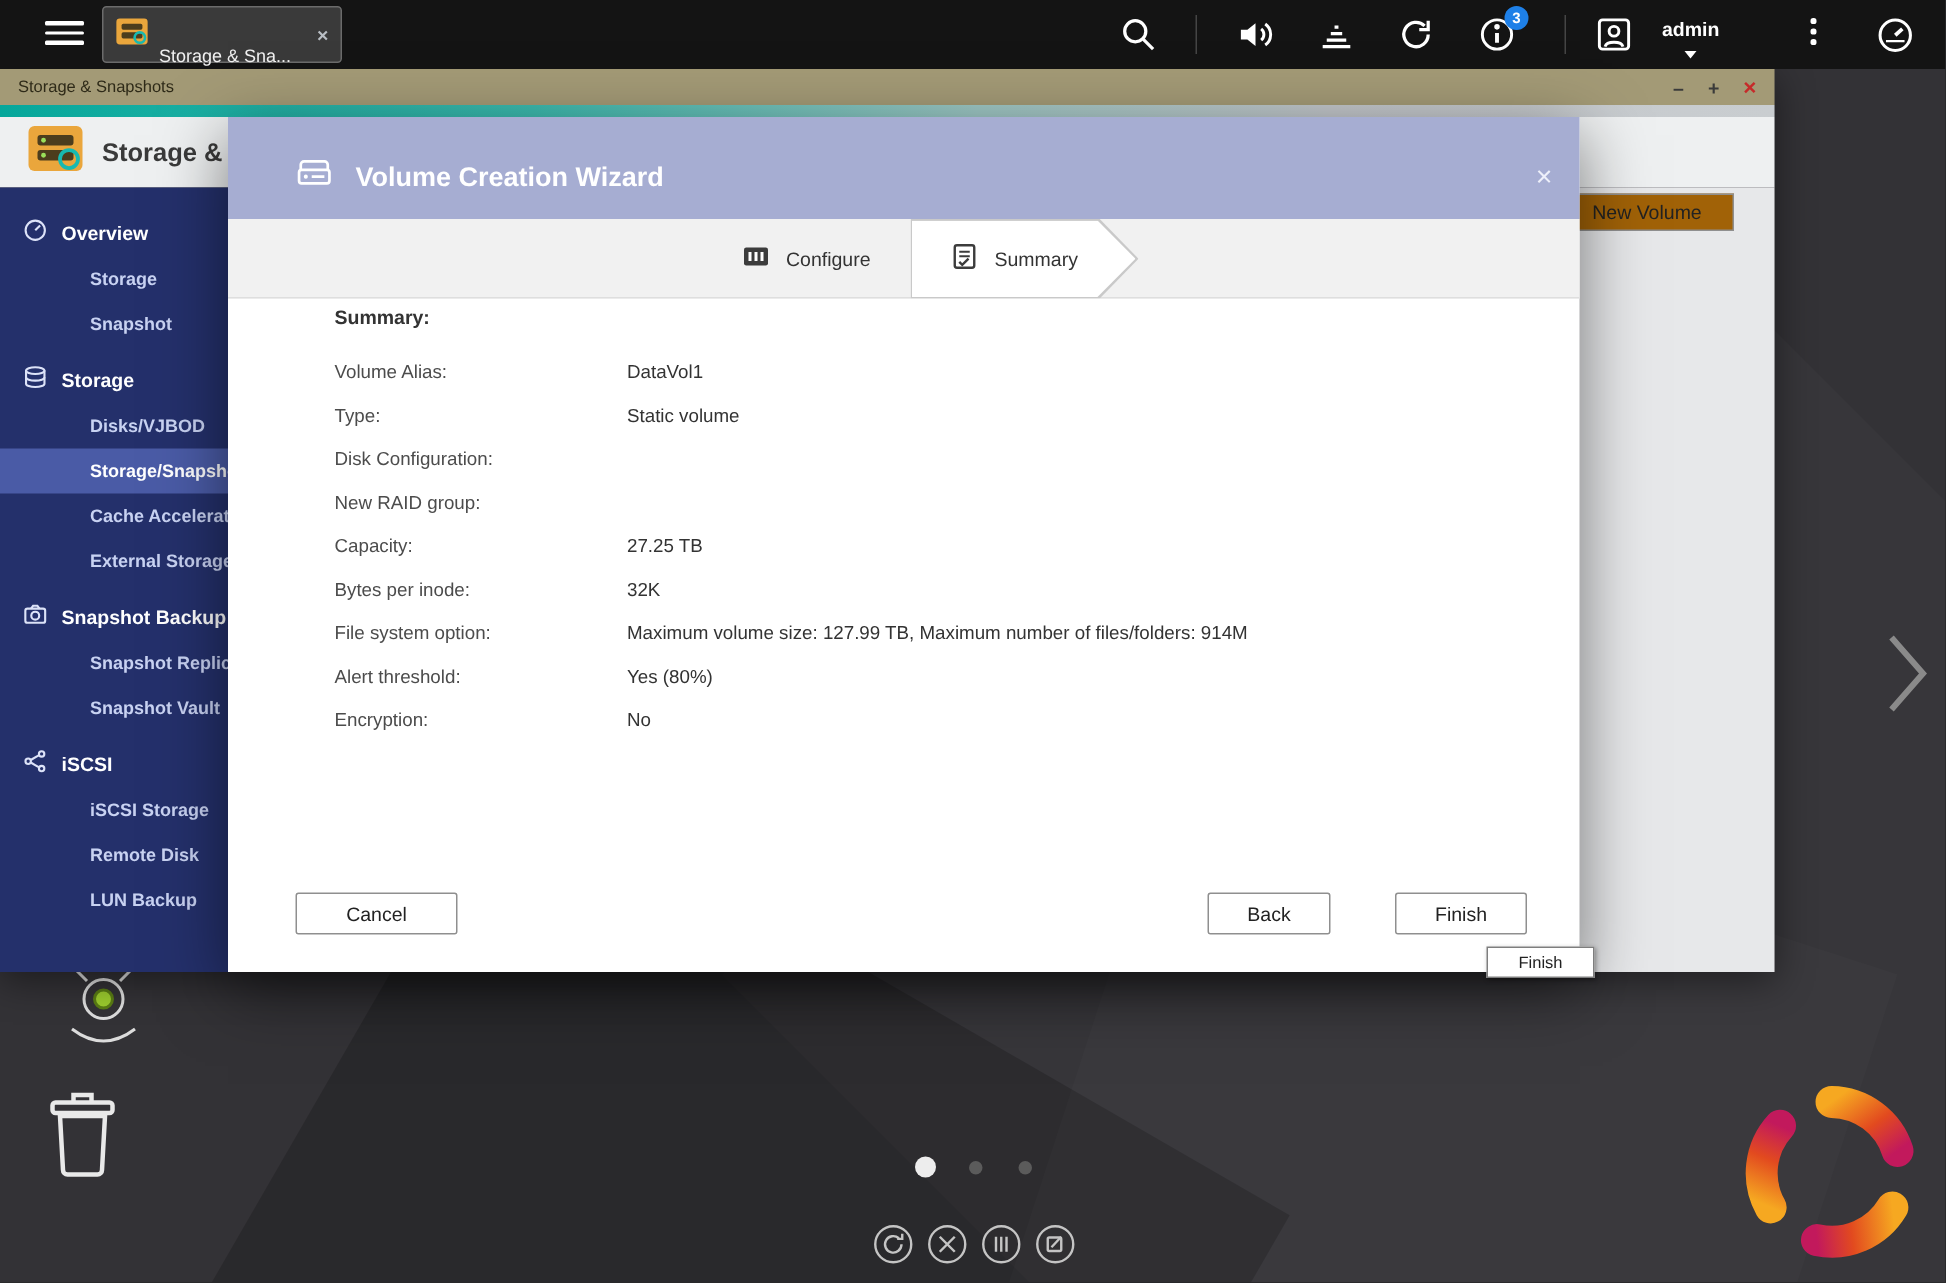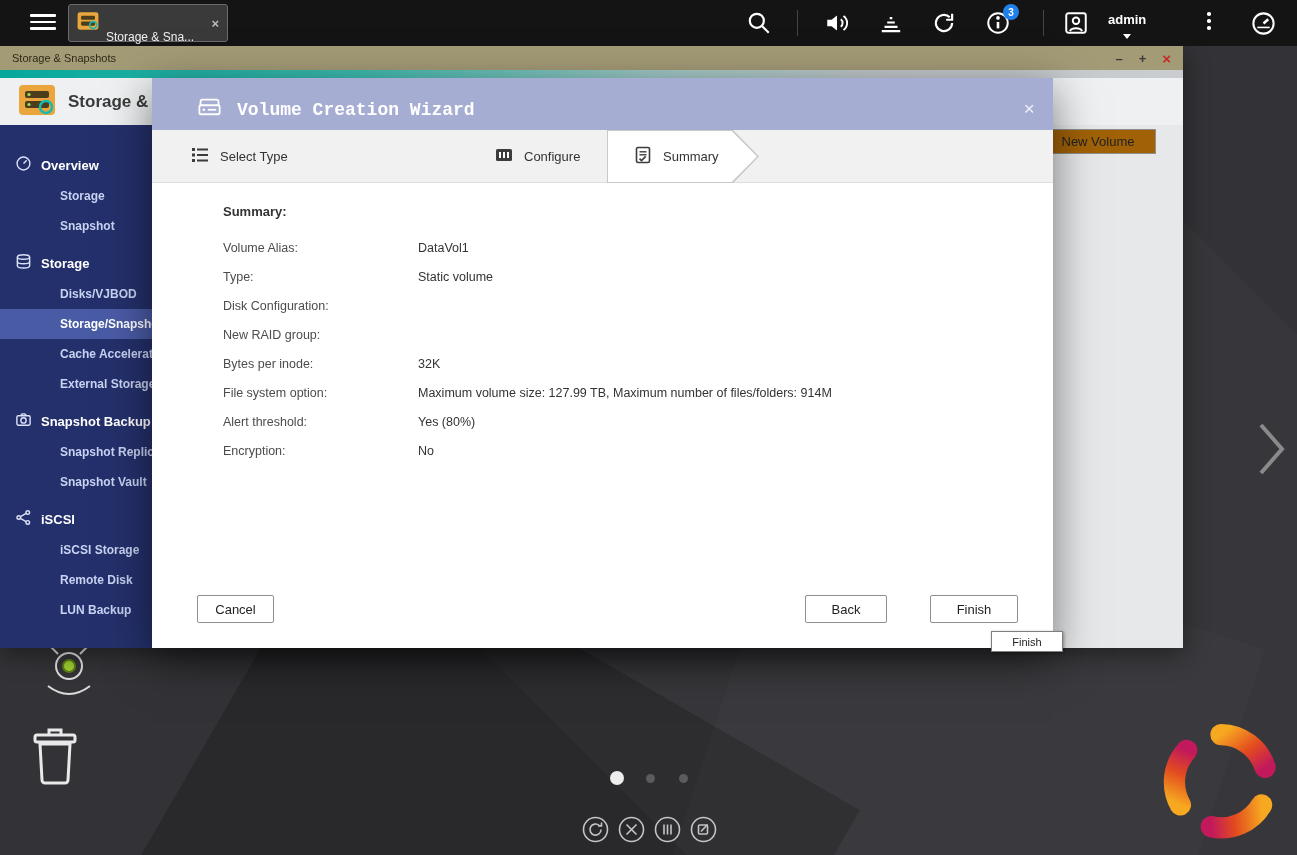--- a/index.html
+++ b/index.html
@@ -32,31 +32,31 @@
   .titlebar { height:24px; background:#a39a76; display:flex; align-items:center; padding:0 12px; }
   .titlebar-label { font-size:11px; color:#2e2a18; }
   .win-controls { margin-left:auto; display:flex; gap:16px; align-items:center; }
   .win-btn { font-size:13px; font-weight:bold; color:#3a3a3a; cursor:pointer; line-height:1; }
   .win-btn.close { color:#c62a2a; font-size:15px; }
   .teal-bar { height:8px; background:linear-gradient(90deg,#05a79b 0%,#3dbcb0 30%,#9fc9c6 55%,#c4c8cc 75%,#c9cdd0 100%); }
   .app-header { position:relative; height:47px; background:#eef0f1; display:flex; align-items:center; padding-left:18px; gap:12px; }
   .app-title { font-size:17px; font-weight:bold; color:#3a3a3a; white-space:nowrap; }
   .hdr-icon { position:absolute; top:86px; cursor:pointer; }
   .app-body { position:relative; height:523px; display:flex; }
-  .sidebar { width:161px; background:#24306b; padding-top:24px; overflow:hidden; flex-shrink:0; }
+  .sidebar { width:161px; background:#24306b; padding-top:14px; overflow:hidden; flex-shrink:0; }
   .side-section { display:flex; align-items:center; gap:9px; height:32px; padding-left:15px; color:#fff; font-size:13px; font-weight:bold; white-space:nowrap; cursor:pointer; margin-top:6px; }
   .side-section.first { margin-top:0; }
   .side-item { height:30px; line-height:30px; padding-left:60px; color:#c8d2f2; font-size:12px; font-weight:bold; white-space:nowrap; cursor:pointer; }
   .side-item.selected { background:#4a5ba6; color:#ffffff; }
   .content { flex:1; background:#e7e8ea; position:relative; }
   .new-volume-btn { position:absolute; top:4px; right:27px; width:116px; height:25px; background:#a16207; border:1px solid #8f8f8f; font-size:13px; color:#222; font-family:inherit; cursor:pointer; }
 
   
   .modal { position:absolute; left:152px; top:78px; width:901px; height:570px; background:#fff; z-index:50; box-shadow:0 12px 42px rgba(0,0,0,0.5); }
-  .modal-header { height:52px; background:#a6add2; display:flex; align-items:center; padding:12px 18px 0 44px; gap:14px;font-family:Liberation Mono, monospace; }
+  .modal-header { height:68px; background:#a6add2; display:flex; align-items:center; padding:12px 18px 0 44px; gap:14px; }
   .modal-title { color:#fff; font-size:18px; font-weight:bold; }
   .modal-close { margin-left:auto; color:#eef0fa; font-size:19px; cursor:pointer; line-height:1; }
   .steps { position:relative; height:53px; background:#f1f1f1; border-bottom:1px solid #dedede; }
   .step-arrow-outer { position:absolute; left:455px; top:0; width:152px; height:53px; background:#c9c9c9; clip-path:polygon(0 0, 83% 0, 100% 50%, 83% 100%, 0 100%); }
   .step-arrow-inner { position:absolute; left:456px; top:1px; width:149px; height:51px; background:#ffffff; clip-path:polygon(0 0, 83% 0, 100% 50%, 83% 100%, 0 100%); }
   .step { position:absolute; top:0; height:53px; display:flex; align-items:center; gap:10px; font-size:13px; color:#333; cursor:pointer; }
   .summary-block { position:absolute; left:71px; top:126px; right:30px; }
   .sum-heading { font-size:13px; font-weight:bold; color:#333; margin-bottom:9px; height:20px; }
   .srow { display:flex; height:29px; align-items:center; font-size:12.5px; }
   .slabel { width:195px; color:#4c4c4c; flex-shrink:0; }
@@ -361,33 +361,20 @@
         </svg>
       </span>
       <span class="modal-title">Volume Creation Wizard</span>
       <span class="modal-close">×</span>
     </div>
 
     <div class="steps">
       <div class="step-arrow-outer"></div>
       <div class="step-arrow-inner"></div>
 
-      <div class="step" style="left:38px;">
-        <span>
-          <svg width="20" height="20" viewBox="0 0 20 20" fill="#3c3c3c">
-            <rect x="2" y="3" width="3" height="3"></rect>
-              <rect x="2" y="8.5" width="3" height="3"></rect>
-              <rect x="2" y="14" width="3" height="3"></rect>
-            <rect x="7" y="3.5" width="11" height="2"></rect>
-              <rect x="7" y="9" width="11" height="2"></rect>
-              <rect x="7" y="14.5" width="11" height="2"></rect>
-          </svg>
-        </span>
-        <span>Select Type</span>
-      </div>
 
 
       <div class="step" style="left:342px;">
         <span>
           <svg width="20" height="20" viewBox="0 0 20 20">
             <rect x="2" y="4" width="16" height="12" rx="1.5" fill="#3c3c3c"></rect>
             <rect x="5" y="7" width="2" height="6" fill="#fff"></rect>
               <rect x="9" y="7" width="2" height="6" fill="#fff"></rect>
               <rect x="13" y="7" width="2" height="6" fill="#fff"></rect>
           </svg>
@@ -420,37 +407,41 @@
         <span class="svalue">Static volume</span>
       </div>
       <div class="srow">
         <span class="slabel">Disk Configuration:</span>
         <span class="svalue"></span>
       </div>
       <div class="srow">
         <span class="slabel">New RAID group:</span>
       </div>
       <div class="srow">
+        <span class="slabel">Capacity:</span>
+        <span class="svalue">27.25 TB</span>
+      </div>
+      <div class="srow">
         <span class="slabel">Bytes per inode:</span>
         <span class="svalue">32K</span>
       </div>
       <div class="srow">
         <span class="slabel">File system option:</span>
         <span class="svalue">Maximum volume size: 127.99 TB, Maximum number of files/folders: 914M</span>
       </div>
       <div class="srow">
         <span class="slabel">Alert threshold:</span>
         <span class="svalue">Yes (80%)</span>
       </div>
       <div class="srow">
         <span class="slabel">Encryption:</span>
         <span class="svalue">No</span>
       </div>
     </div>
 
-    <button class="wz-btn" style="left:45px; width:77px;text-align:center;">Cancel</button>
+    <button class="wz-btn" style="left:45px; width:108px;text-align:center;">Cancel</button>
     <button class="wz-btn" style="left:653px; width:82px;">Back</button>
     <button class="wz-btn" style="left:778px; width:88px;">Finish</button>
   </div>
 
   <div class="tooltip">Finish</div>
 
 </div>
 
 </body></html>

